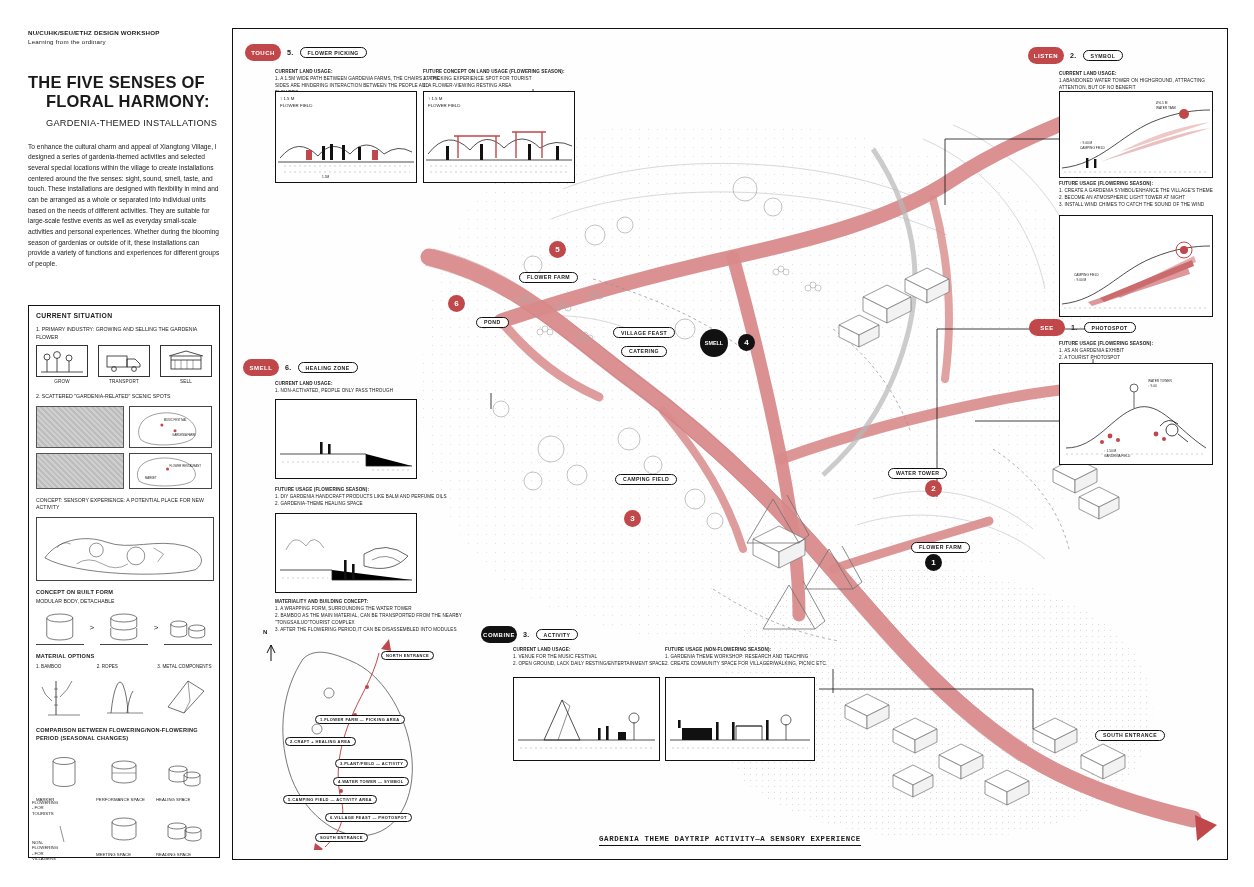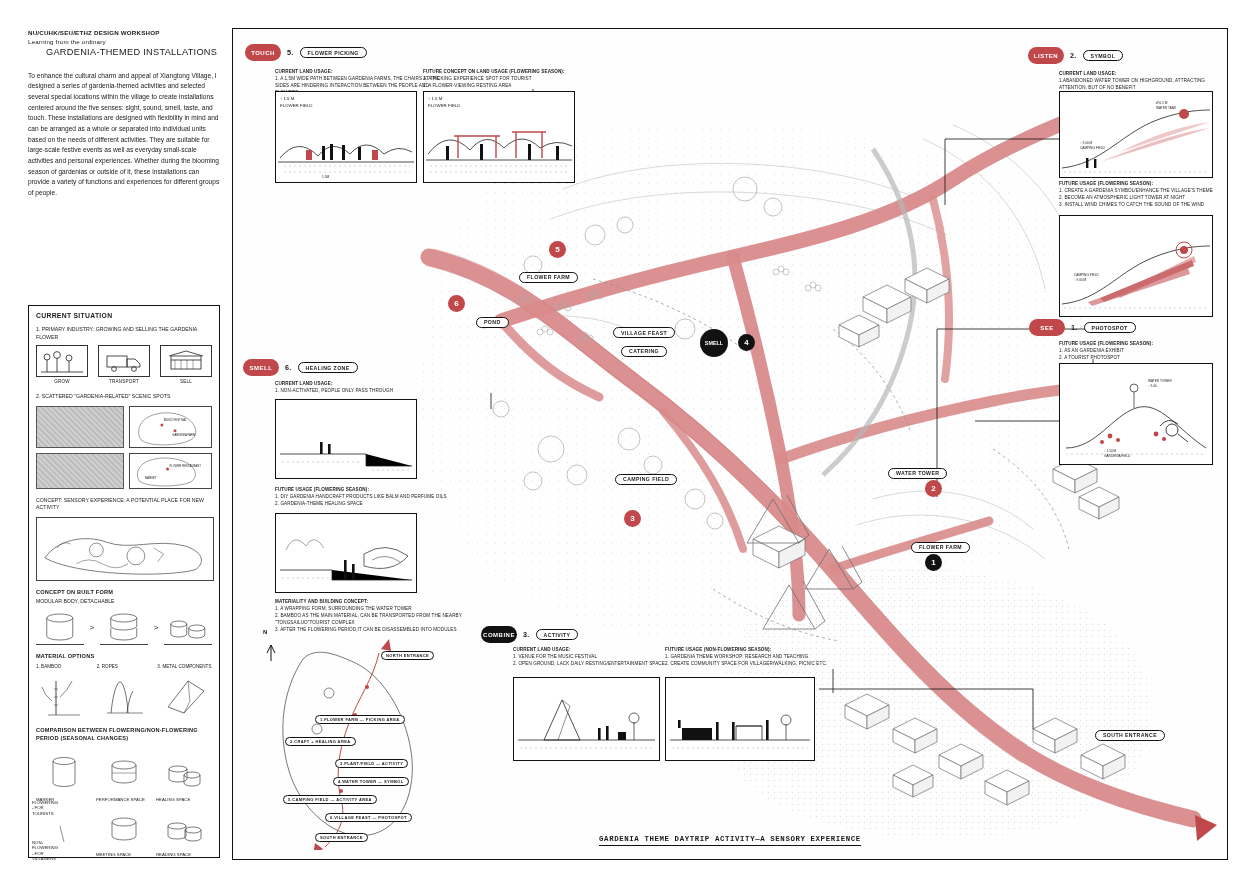--- a/index.html
+++ b/index.html
@@ -5,21 +5,21 @@
   html,body{margin:0;padding:0;background:#ffffff;}
   body{width:1254px;height:887px;font-family:"Liberation Sans",sans-serif;color:#1a1a1a;overflow:hidden;}
   #board{position:relative;width:1254px;height:887px;background:#fff;}
 
   
   .left-col{position:absolute;left:28px;top:28px;width:192px;height:830px;}
   .hdr-small{font-size:6.2px;letter-spacing:.2px;line-height:1.5;font-weight:bold;}
   .hdr-small .sub{font-weight:normal;}
   .title-main{margin-top:26px;font-size:16.5px;line-height:1.18;font-weight:bold;letter-spacing:.2px;}
   .title-main .l2{padding-left:18px;}
-  .title-sub{font-size:9.2px;letter-spacing:.3px;margin-top:0;}
+  .title-sub{font-size:9.2px;letter-spacing:.3px;margin-top:6px;}
   .body-text{margin-top:14px;font-size:6.6px;line-height:1.62;text-align:left;}
 
   .panel{position:absolute;left:28px;top:305px;width:192px;height:553px;border:1px solid #111;padding:6px 7px;box-sizing:border-box;}
   .panel h3{font-size:6.8px;margin:0 0 7px 0;letter-spacing:.3px;font-weight:bold;}
   .panel h4{font-size:5.6px;margin:8px 0 3px 0;font-weight:bold;letter-spacing:.2px;}
   .panel p.sm{font-size:5.2px;margin:2px 0;line-height:1.45;}
   .icon-row{display:flex;justify-content:space-between;align-items:flex-end;margin-top:4px;}
   .icon-cell{width:52px;text-align:center;}
   .icon-box{height:30px;border:.7px solid #333;display:flex;align-items:center;justify-content:center;font-size:13px;color:#222;background:#fff;}
   .icon-cap{font-size:4.6px;margin-top:2px;letter-spacing:.2px;}
@@ -70,20 +70,24 @@
 </head>
 <body>
 
 <div id="board">
 
   <div class="left-col">
     <div class="hdr-small">
       <div>NU/CUHK/SEU/ETHZ DESIGN WORKSHOP</div>
       <div class="sub">Learning from the ordinary</div>
     </div>
+    <div class="title-main">
+      <div>THE FIVE SENSES OF</div>
+      <div class="l2">FLORAL HARMONY:</div>
+    </div>
     <div class="title-sub" style="padding-left:18px">GARDENIA-THEMED INSTALLATIONS</div>
     <div class="body-text">To enhance the cultural charm and appeal of Xiangtong Village, I designed a series of gardenia-themed activities and selected several special locations within the village to create installations centered around the five senses: sight, sound, smell, taste, and touch. These installations are designed with flexibility in mind and can be arranged as a whole or separated into individual units based on the needs of different activities. They are suitable for large-scale festive events as well as everyday small-scale activities and personal experiences. Whether during the blooming season of gardenias or outside of it, these installations can provide a variety of functions and experiences for different groups of people.</div>
   </div>
 
   <div class="panel">
     <h3>CURRENT SITUATION</h3>
     <p class="sm">1. PRIMARY INDUSTRY: GROWING AND SELLING THE GARDENIA FLOWER</p>
 
     <div class="icon-row">
       <div class="icon-cell">

